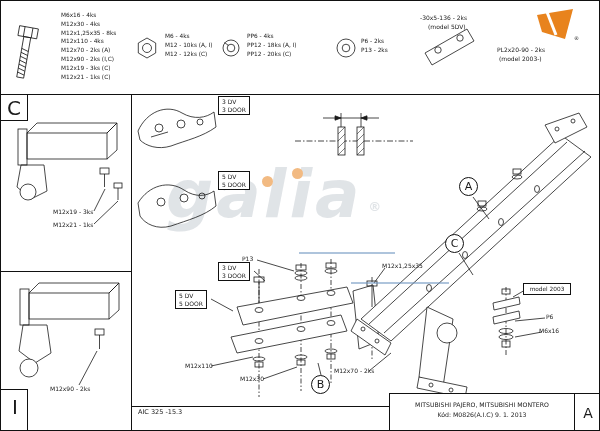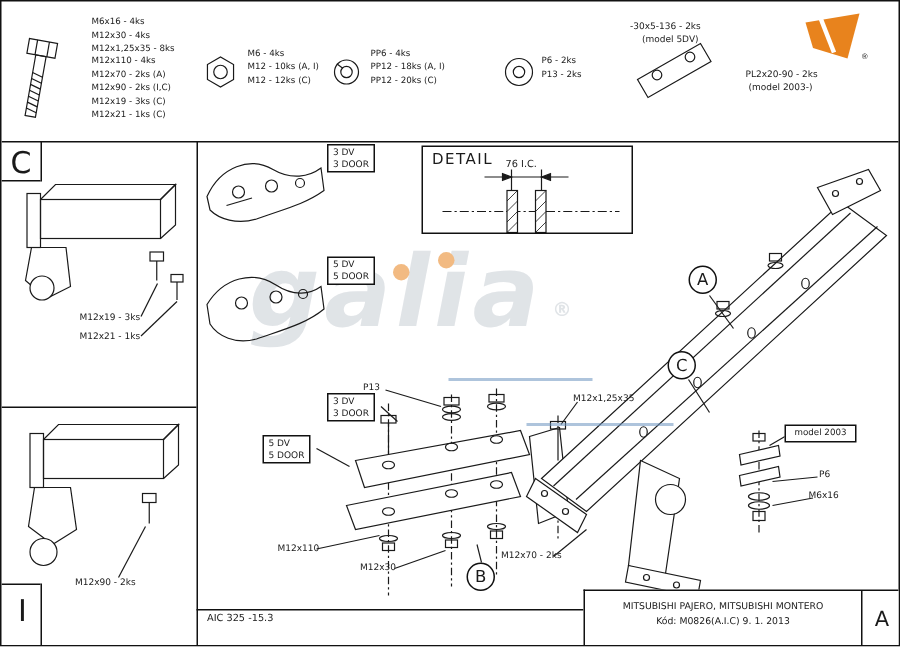--- a/index.html
+++ b/index.html
@@ -316,24 +316,20 @@
   </div>
   <div class="doorbox" style="left:217px;top:261px">
     <div>3 DV</div>
     <div>3 DOOR</div>
   </div>
   <div class="doorbox" style="left:174px;top:289px">
     <div>5 DV</div>
     <div>5 DOOR</div>
   </div>
 
-  <div class="detailbox">
-    <div class="detail-title">DETAIL</div>
-    <div class="detail-dim">76 I.C.</div>
-  </div>
 
   <div class="callout" style="left:458px;top:176px">A</div>
   <div class="callout" style="left:444px;top:233px">C</div>
   <div class="callout" style="left:310px;top:374px">B</div>
 
   <div class="lbl" style="left:241px;top:254px">P13</div>
   <div class="lbl" style="left:381px;top:261px">M12x1,25x35</div>
   <div class="lbl" style="left:184px;top:361px">M12x110</div>
   <div class="lbl" style="left:239px;top:374px">M12x30</div>
   <div class="lbl" style="left:333px;top:366px">M12x70 - 2ks</div>

